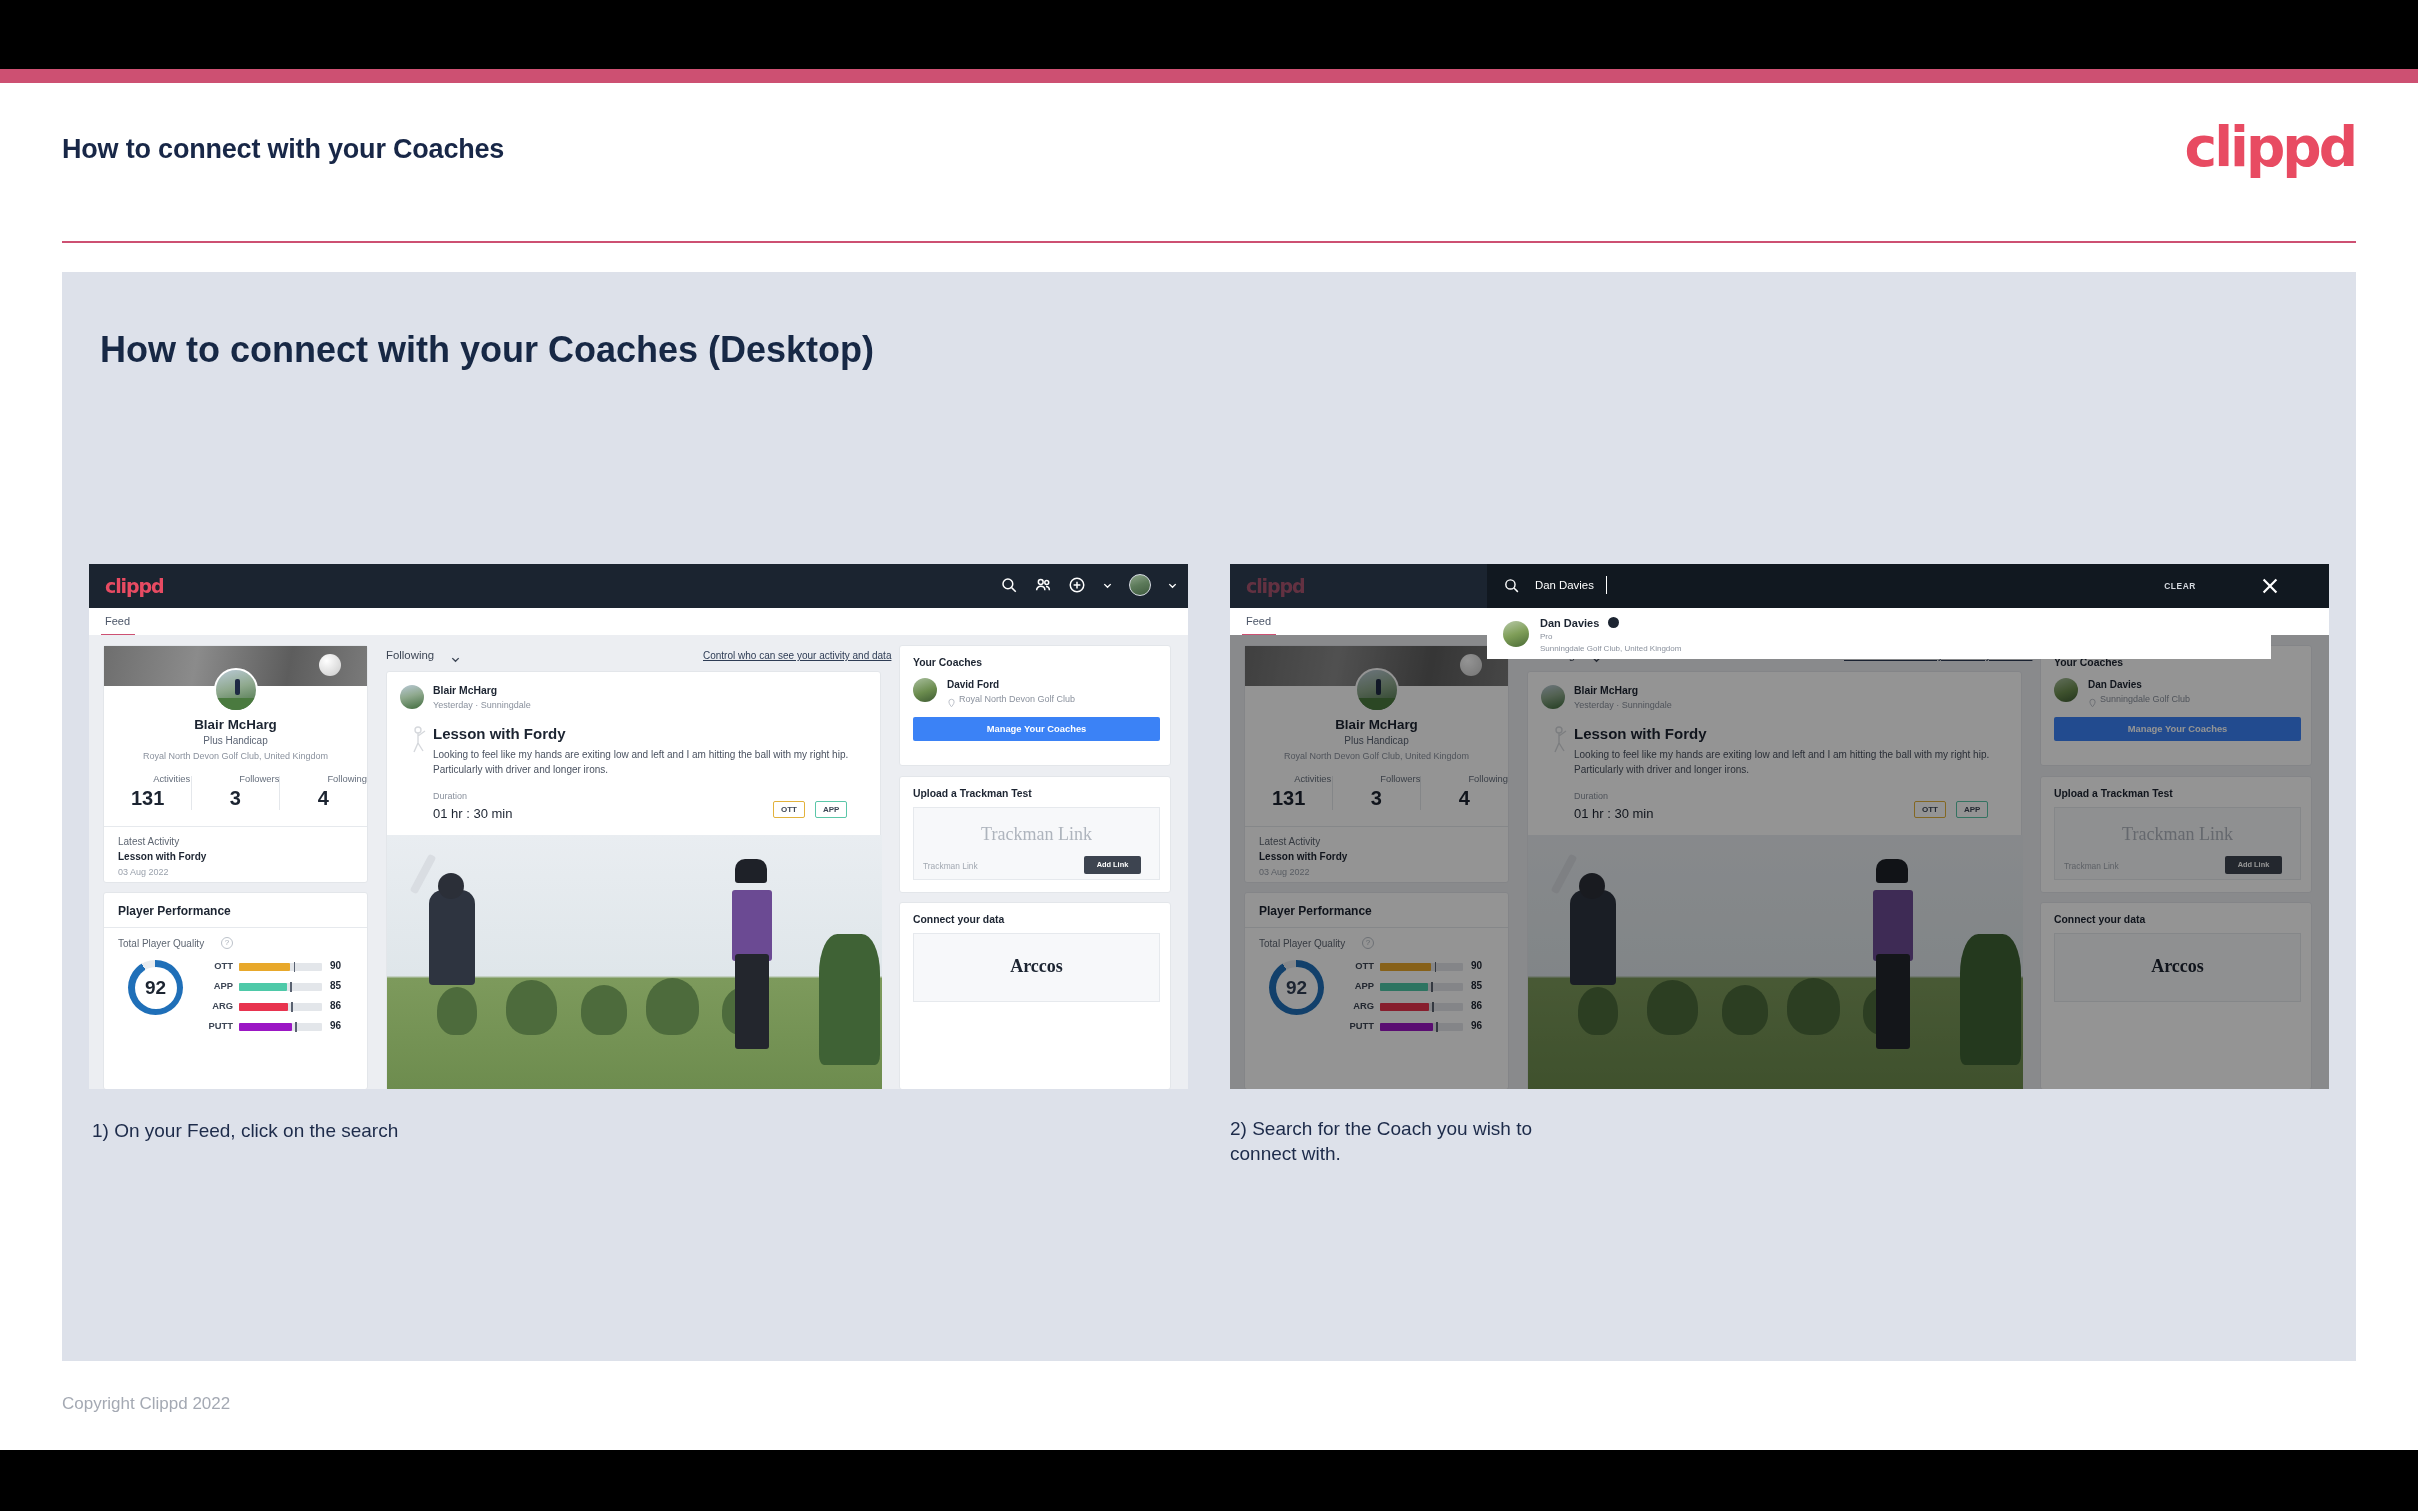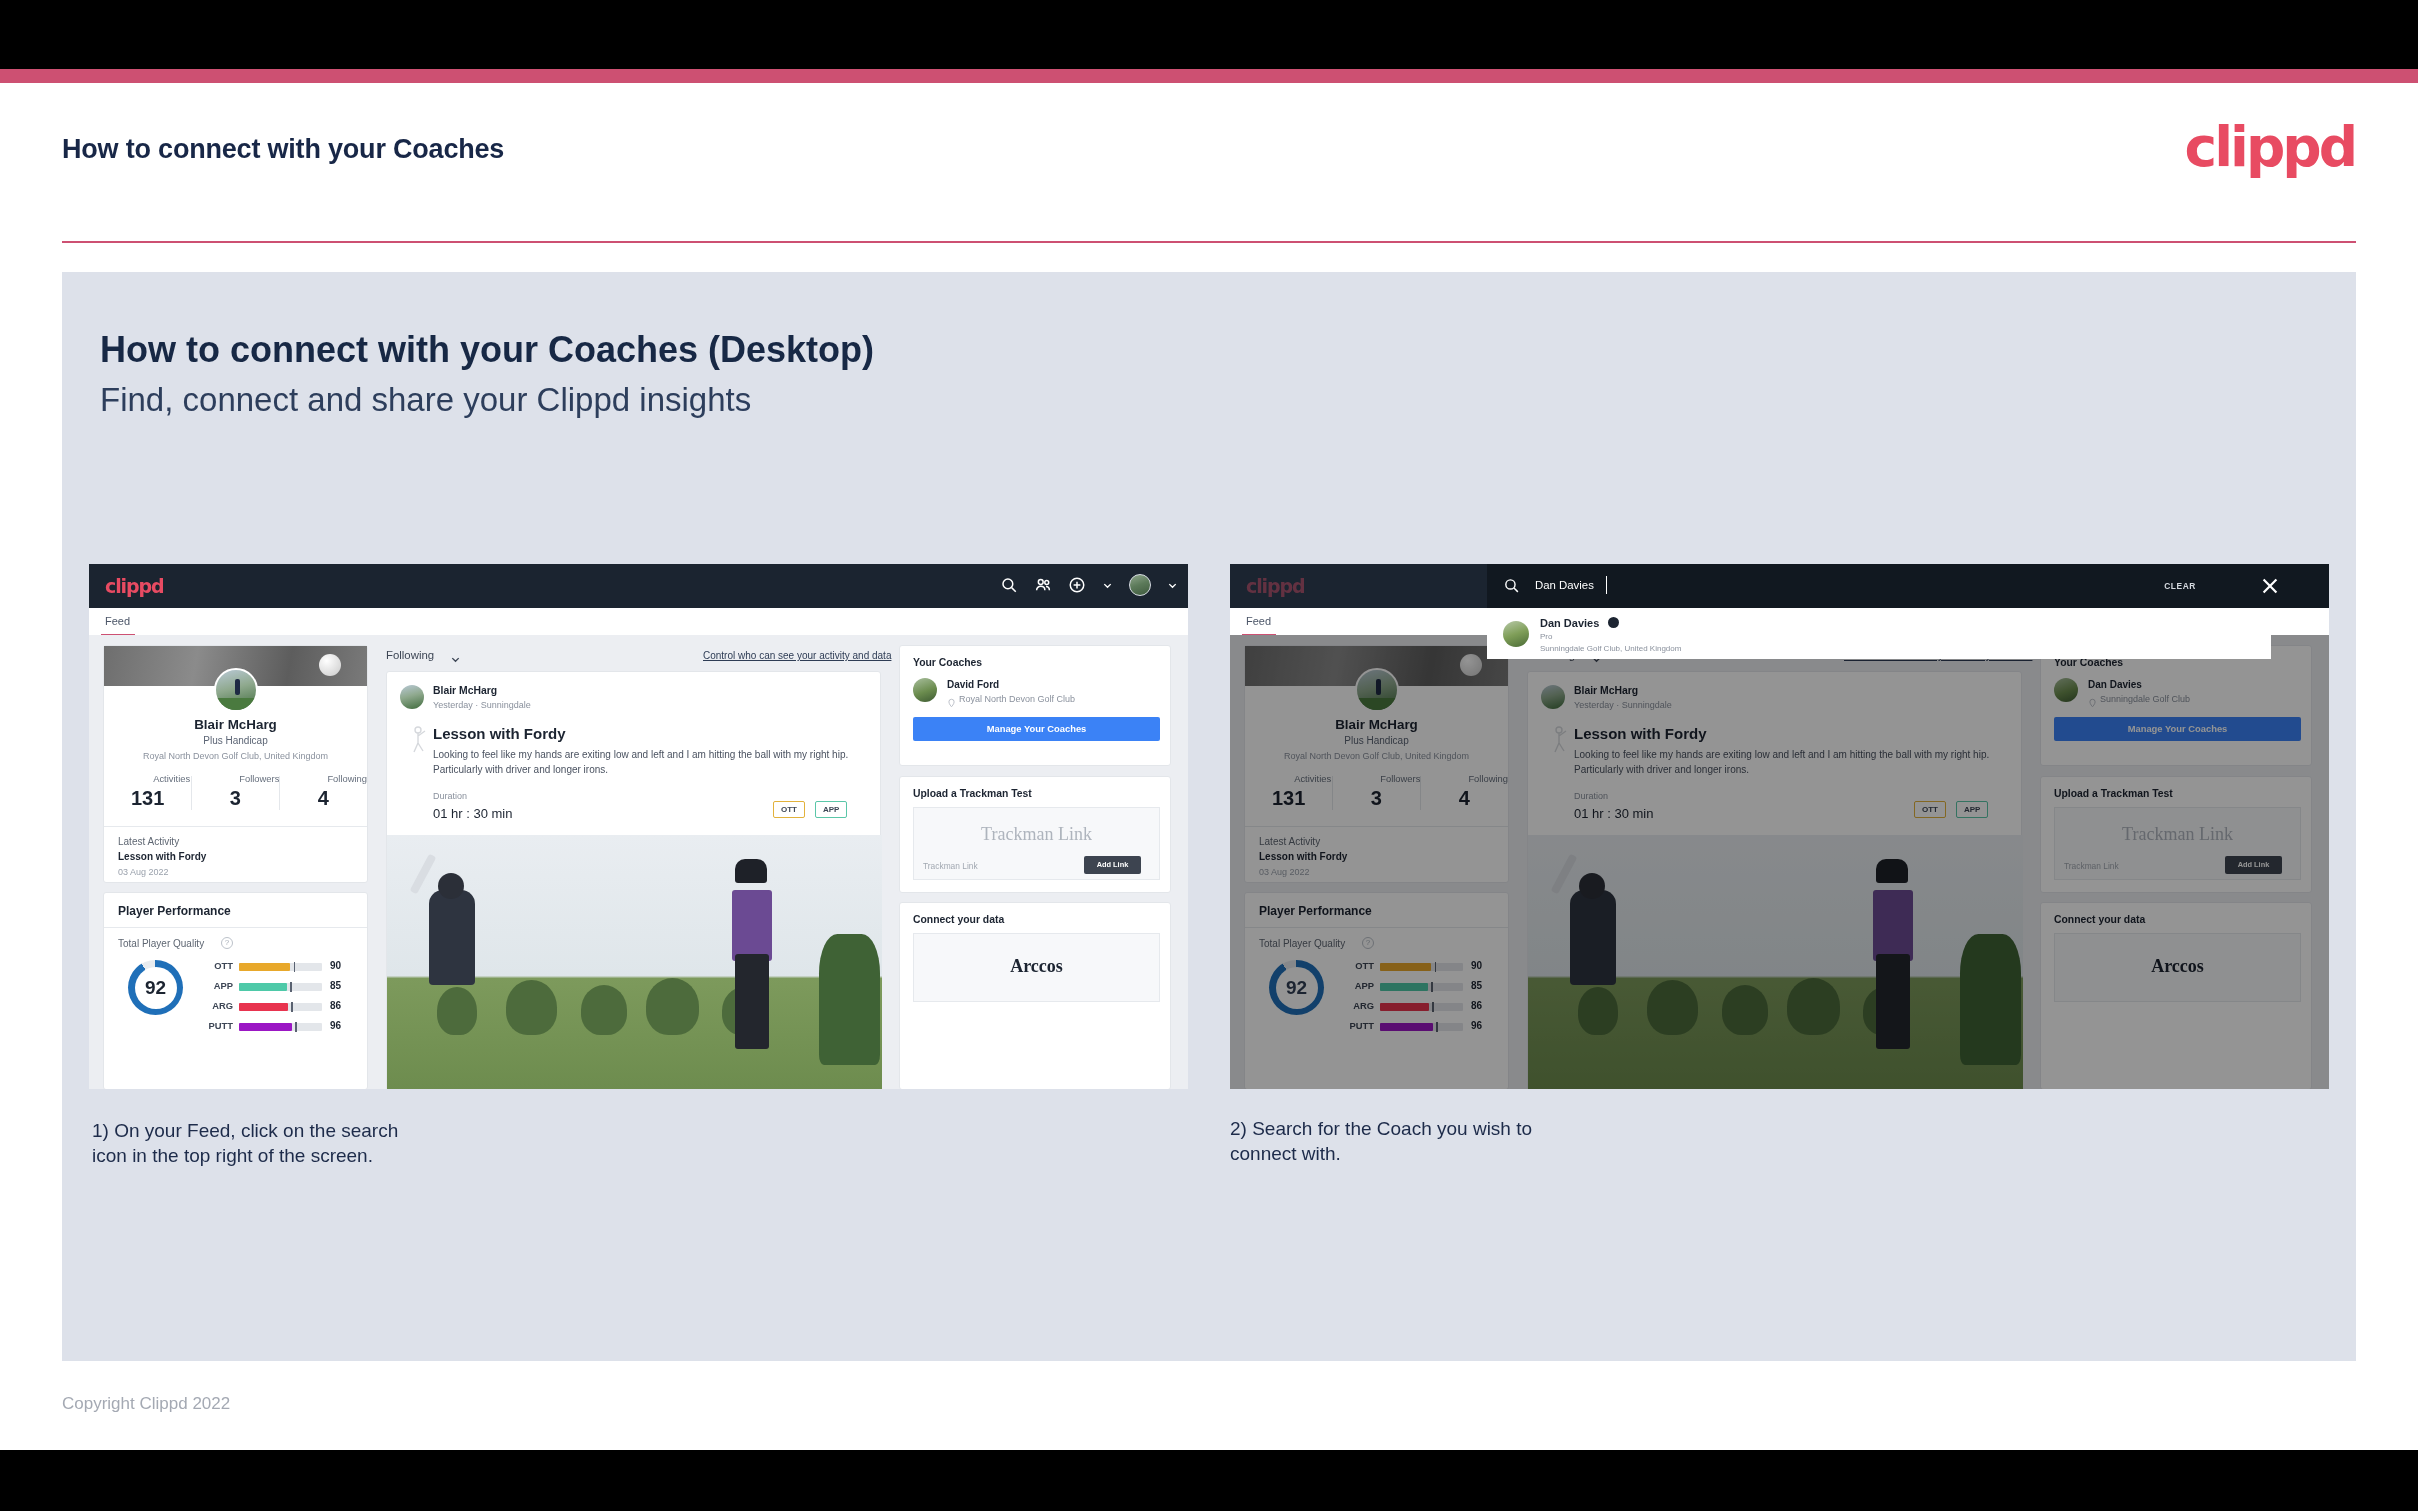--- a/index.html
+++ b/index.html
@@ -177,21 +177,20 @@
 <div class="top-pink"></div>
 
 <div class="slide-header">
   <div class="slide-title">How to connect with your Coaches</div>
   <div class="logo">clippd</div>
 </div>
 <div class="header-rule"></div>
 
 <div class="panel">
   <div class="panel-h1">How to connect with your Coaches (Desktop)</div>
-  <div class="panel-h2">Find, connect and share your Clippd insights</div>
 
   <div class="shot" style="left:27px; top:292px; width:1099px; height:525px;">
 
     <div class="shot-nav">
       <div class="nav-logo">clippd</div>
       <div class="nav-link" style="left:111px;">Home</div>
       <div class="nav-link active" style="left:166px;">My Performance</div>
       <div class="nav-icons">
         <span>
           <svg width="18" height="18" viewBox="0 0 24 24" fill="none" stroke="#ffffff" stroke-width="2">
@@ -562,21 +561,20 @@
         <div class="res-name" style="left:53px; top:9px;">Dan Davies</div>
         <div class="res-badge" style="left:121px; top:9px;"></div>
         <div class="res-role" style="left:53px; top:24px;">Pro</div>
         <div class="res-club" style="left:53px; top:36px;">Sunningdale Golf Club, United Kingdom</div>
       </div>
     </div>
   </div>
 
   <div class="caption" style="left:30px; top:846px;">
     <div>1) On your Feed, click on the search</div>
-    <div>icon in the top right of the screen.</div>
   </div>
   <div class="caption" style="left:1168px; top:844px;">
     <div>2) Search for the Coach you wish to</div>
     <div>connect with.</div>
   </div>
 </div>
 
 <div class="copyright">Copyright Clippd 2022</div>
 
 <div class="bottom-black"></div>

